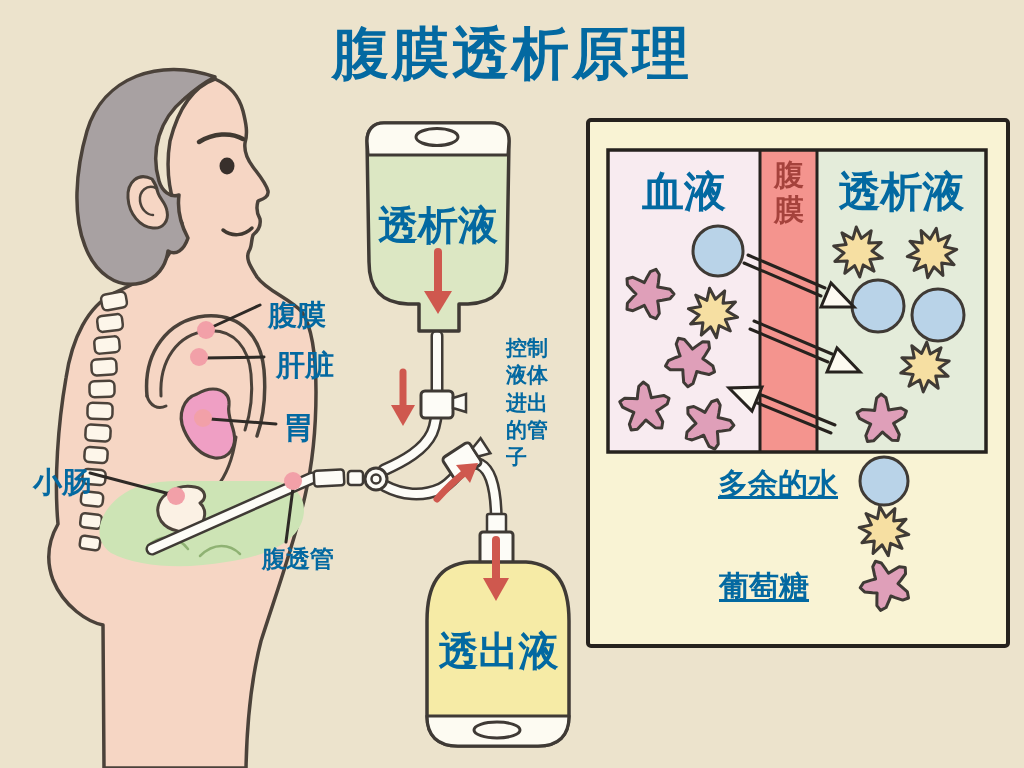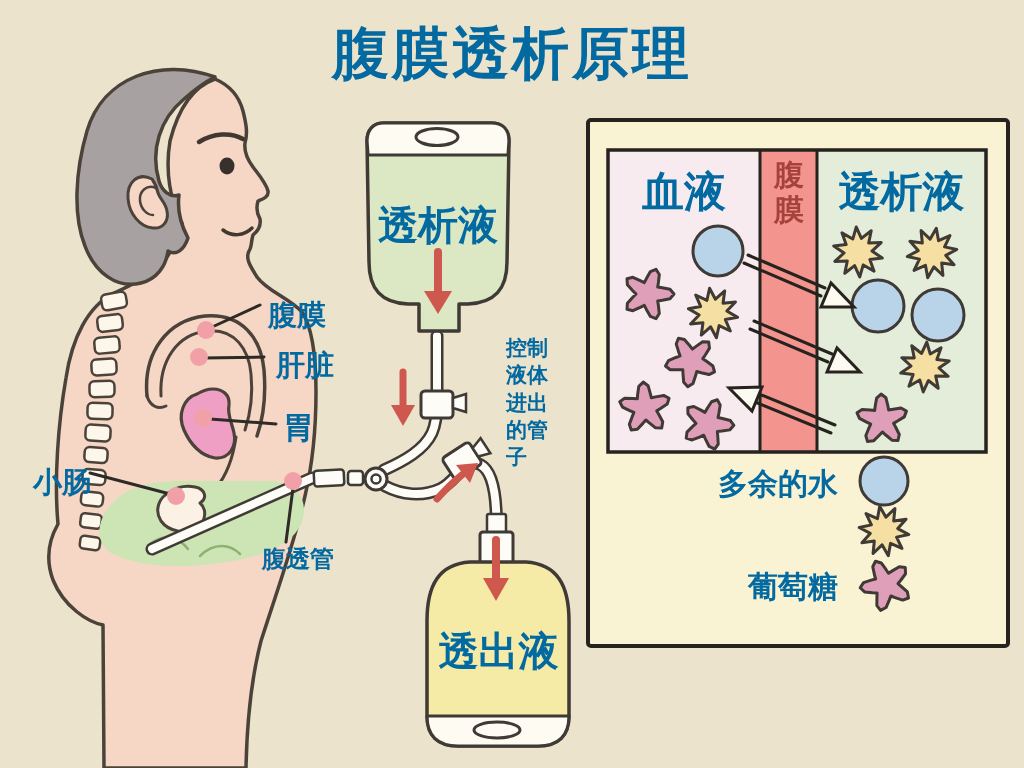--- a/index.html
+++ b/index.html
@@ -9,21 +9,21 @@
     background:#ece3cc;
   }
   .stage svg{position:absolute;left:0;top:0;}
   .txt{position:absolute; color:#0369a1; font-weight:800; white-space:nowrap;}
   .title{left:0; right:0; top:16px; text-align:center; font-size:57px; letter-spacing:3px;}
   .lbl{font-size:29px;}
   .bag-label{font-size:40px; text-align:center; white-space:nowrap;}
   .wrap2{white-space:normal; word-break:break-all; line-height:1.3;}
   .panel-head{font-size:42px; text-align:center;}
   .membrane-label{color:#a5423c; font-size:30px; text-align:center; line-height:1.15;}
-  .legend-label{font-size:30px; text-align:right; width:148px;}
+  .legend-label{font-size:30px; text-align:right; width:148px;text-decoration:underline;}
 </style>
 </head>
 <body>
 
 <div class="stage">
 
   <svg width="1024" height="768" viewBox="0 0 1024 768">
     <defs>
       <polygon id="shape-flower" stroke-linejoin="round" points="26,0 22,4.7 14.2,6.3 9.7,7.1 10.4,11.5 11.3,19.5 8,24.7 2.4,22.4 -1.6,15.4 -3.7,11.4 -7.8,13.4 -15.1,16.7 -21,15.3 -20.6,9.2 -15.2,3.2 -12,0 -15.2,-3.2 -20.6,-9.2 -21,-15.3 -15.1,-16.7 -7.8,-13.4 -3.7,-11.4 -1.6,-15.4 2.4,-22.4 8,-24.7 11.3,-19.5 10.4,-11.5 9.7,-7.1 14.2,-6.3 22,-4.7"></polygon>
       <polygon id="shape-star" stroke-linejoin="round" points="25,0 13.3,4.3 20.2,14.7 8.2,11.3 7.7,23.8 0,14 -7.7,23.8 -8.2,11.3 -20.2,14.7 -13.3,4.3 -25,0 -13.3,-4.3 -20.2,-14.7 -8.2,-11.3 -7.7,-23.8 0,-14 7.7,-23.8 8.2,-11.3 20.2,-14.7 13.3,-4.3"></polygon>
@@ -226,15 +226,15 @@
 
   <div class="txt bag-label" style="left:365px; top:198px; width:146px;">透析液</div>
   <div class="txt wrap2" style="left:506px; top:335px; width:46px; font-size:21px;font-family:Liberation Serif, serif;">控制液体进出的管子</div>
   <div class="txt bag-label" style="left:428px; top:624px; width:141px;">透出液</div>
 
   <div class="txt panel-head" style="left:608px; top:164px; width:152px;">血液</div>
   <div class="txt membrane-label wrap2" style="left:771px; top:158px; width:36px;">腹膜</div>
   <div class="txt panel-head" style="left:817px; top:164px; width:169px;">透析液</div>
 
   <div class="txt legend-label" style="left:690px; top:464px;">多余的水</div>
-  <div class="txt legend-label" style="left:690px; top:567px;">葡萄糖</div>
+  <div class="txt legend-label" style="left:690px; top:567px;text-align:center;">葡萄糖</div>
 
 </div>
 
 </body></html>

